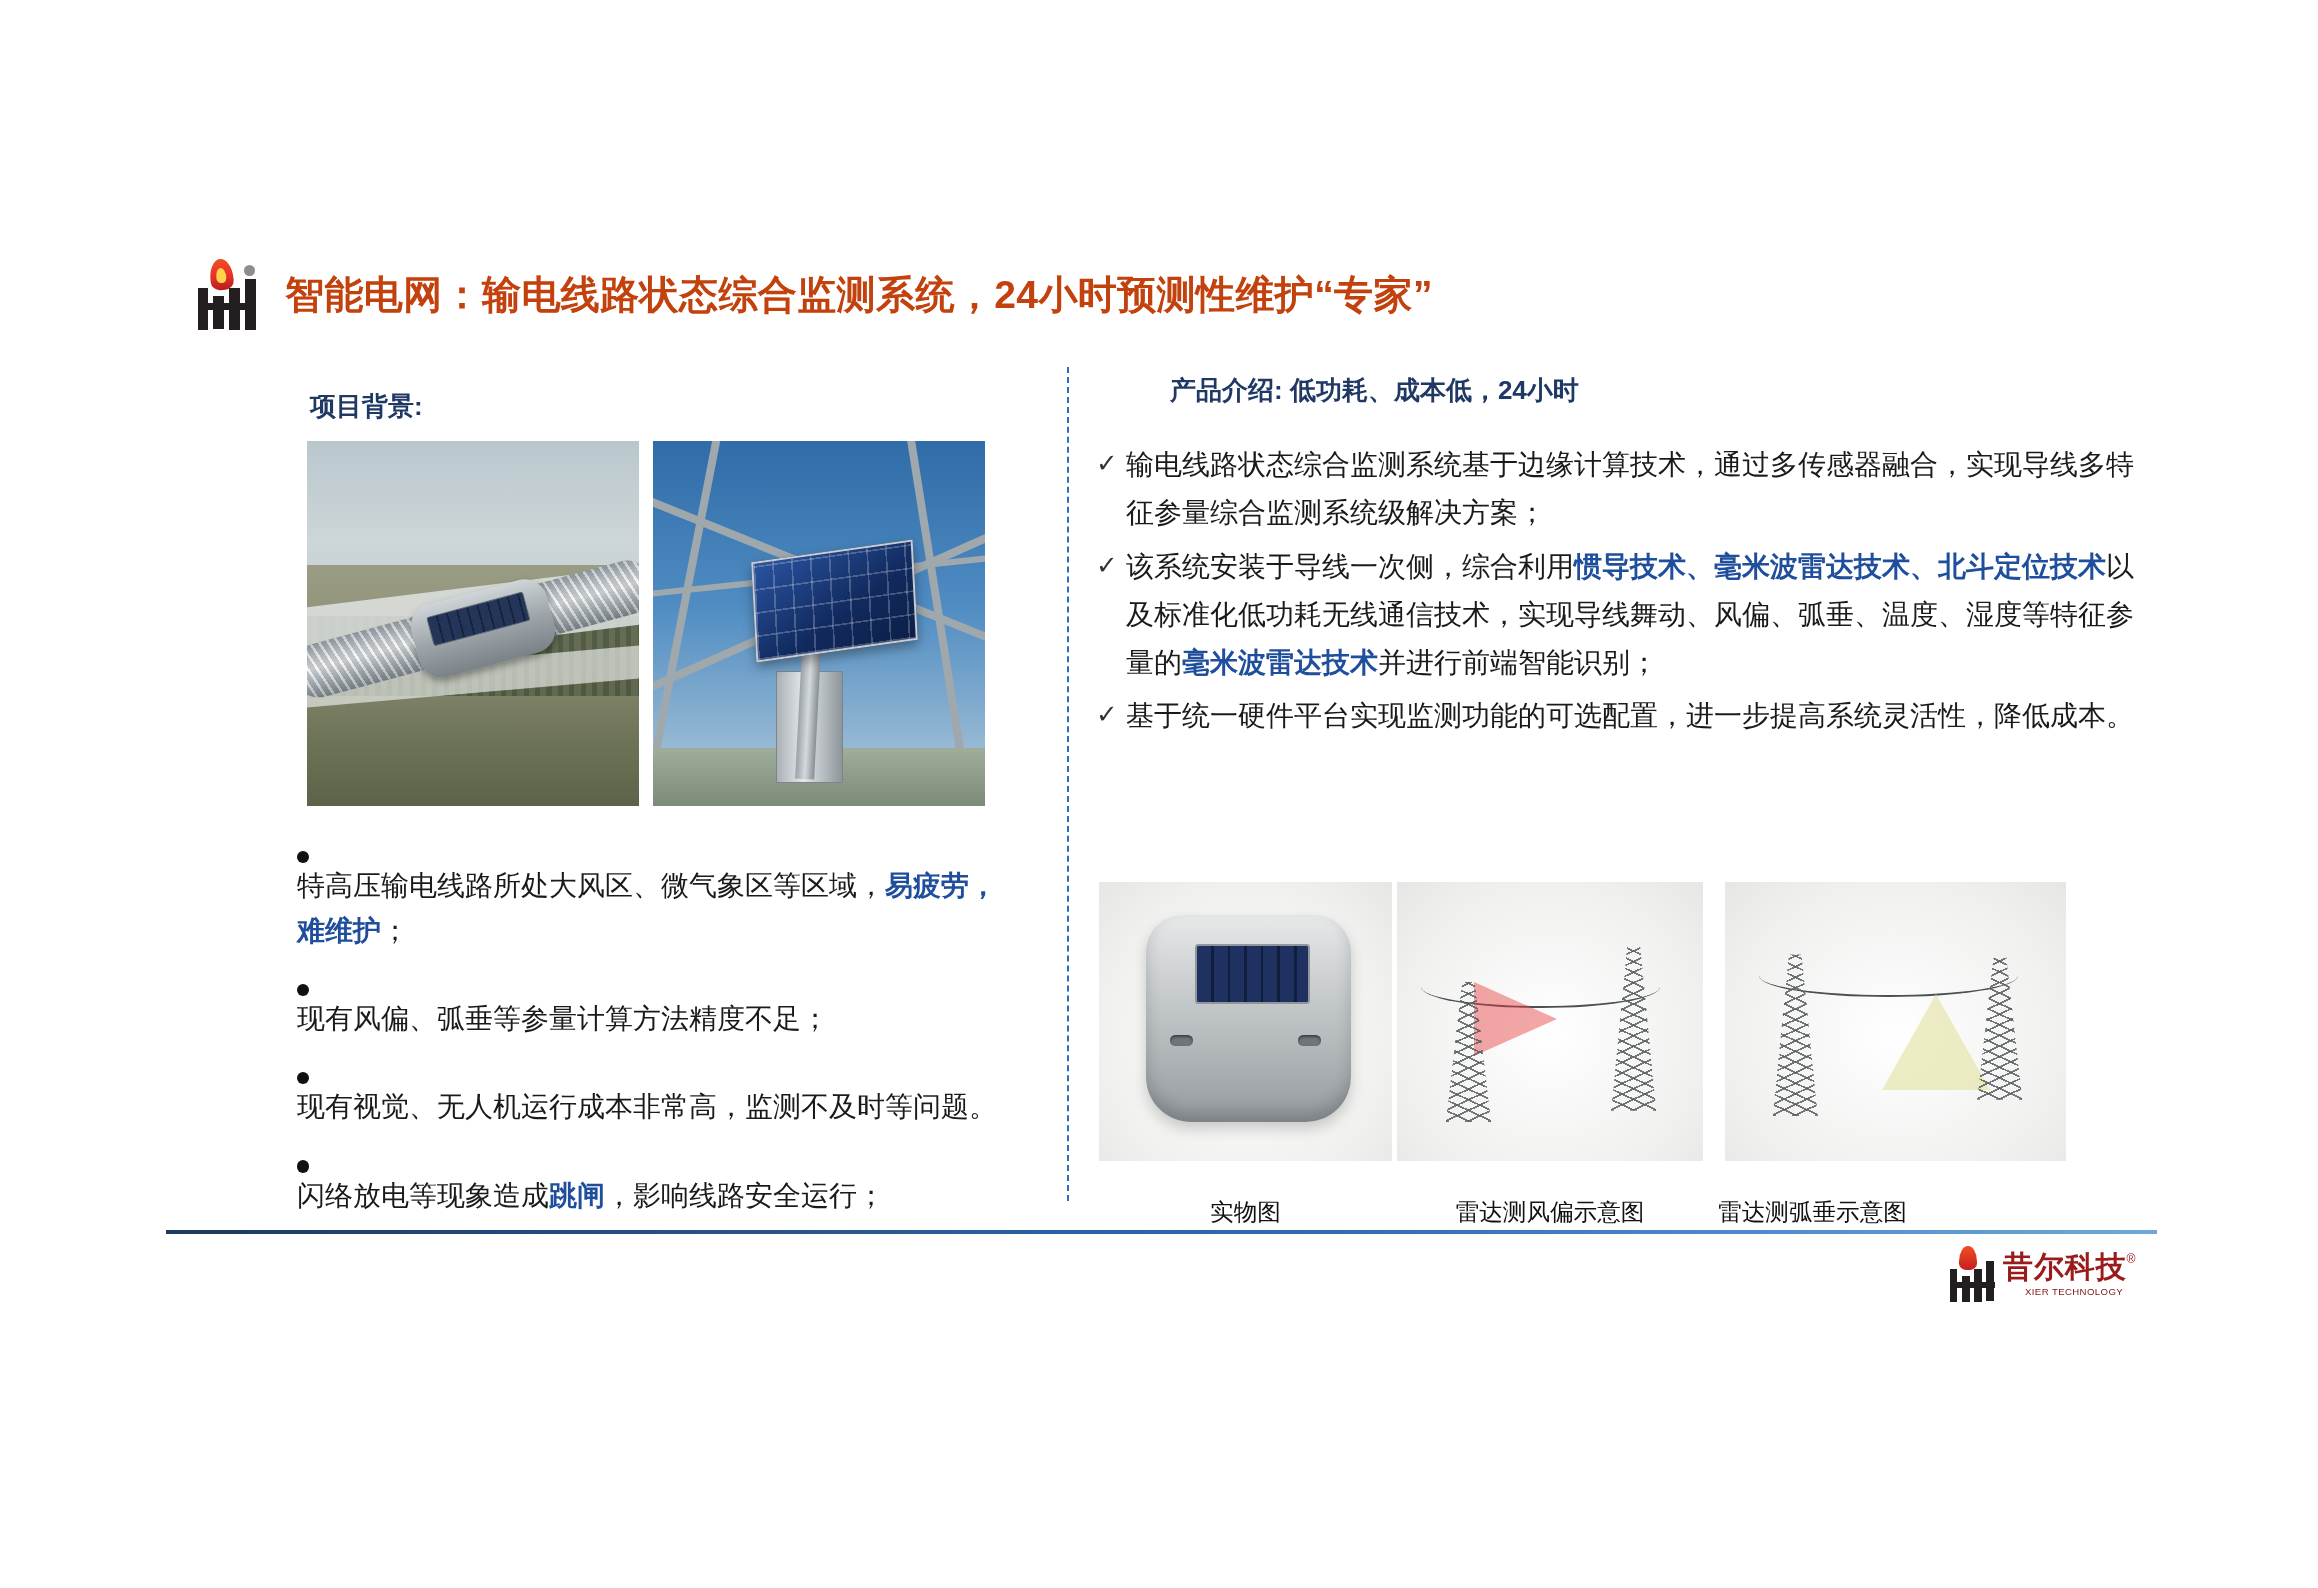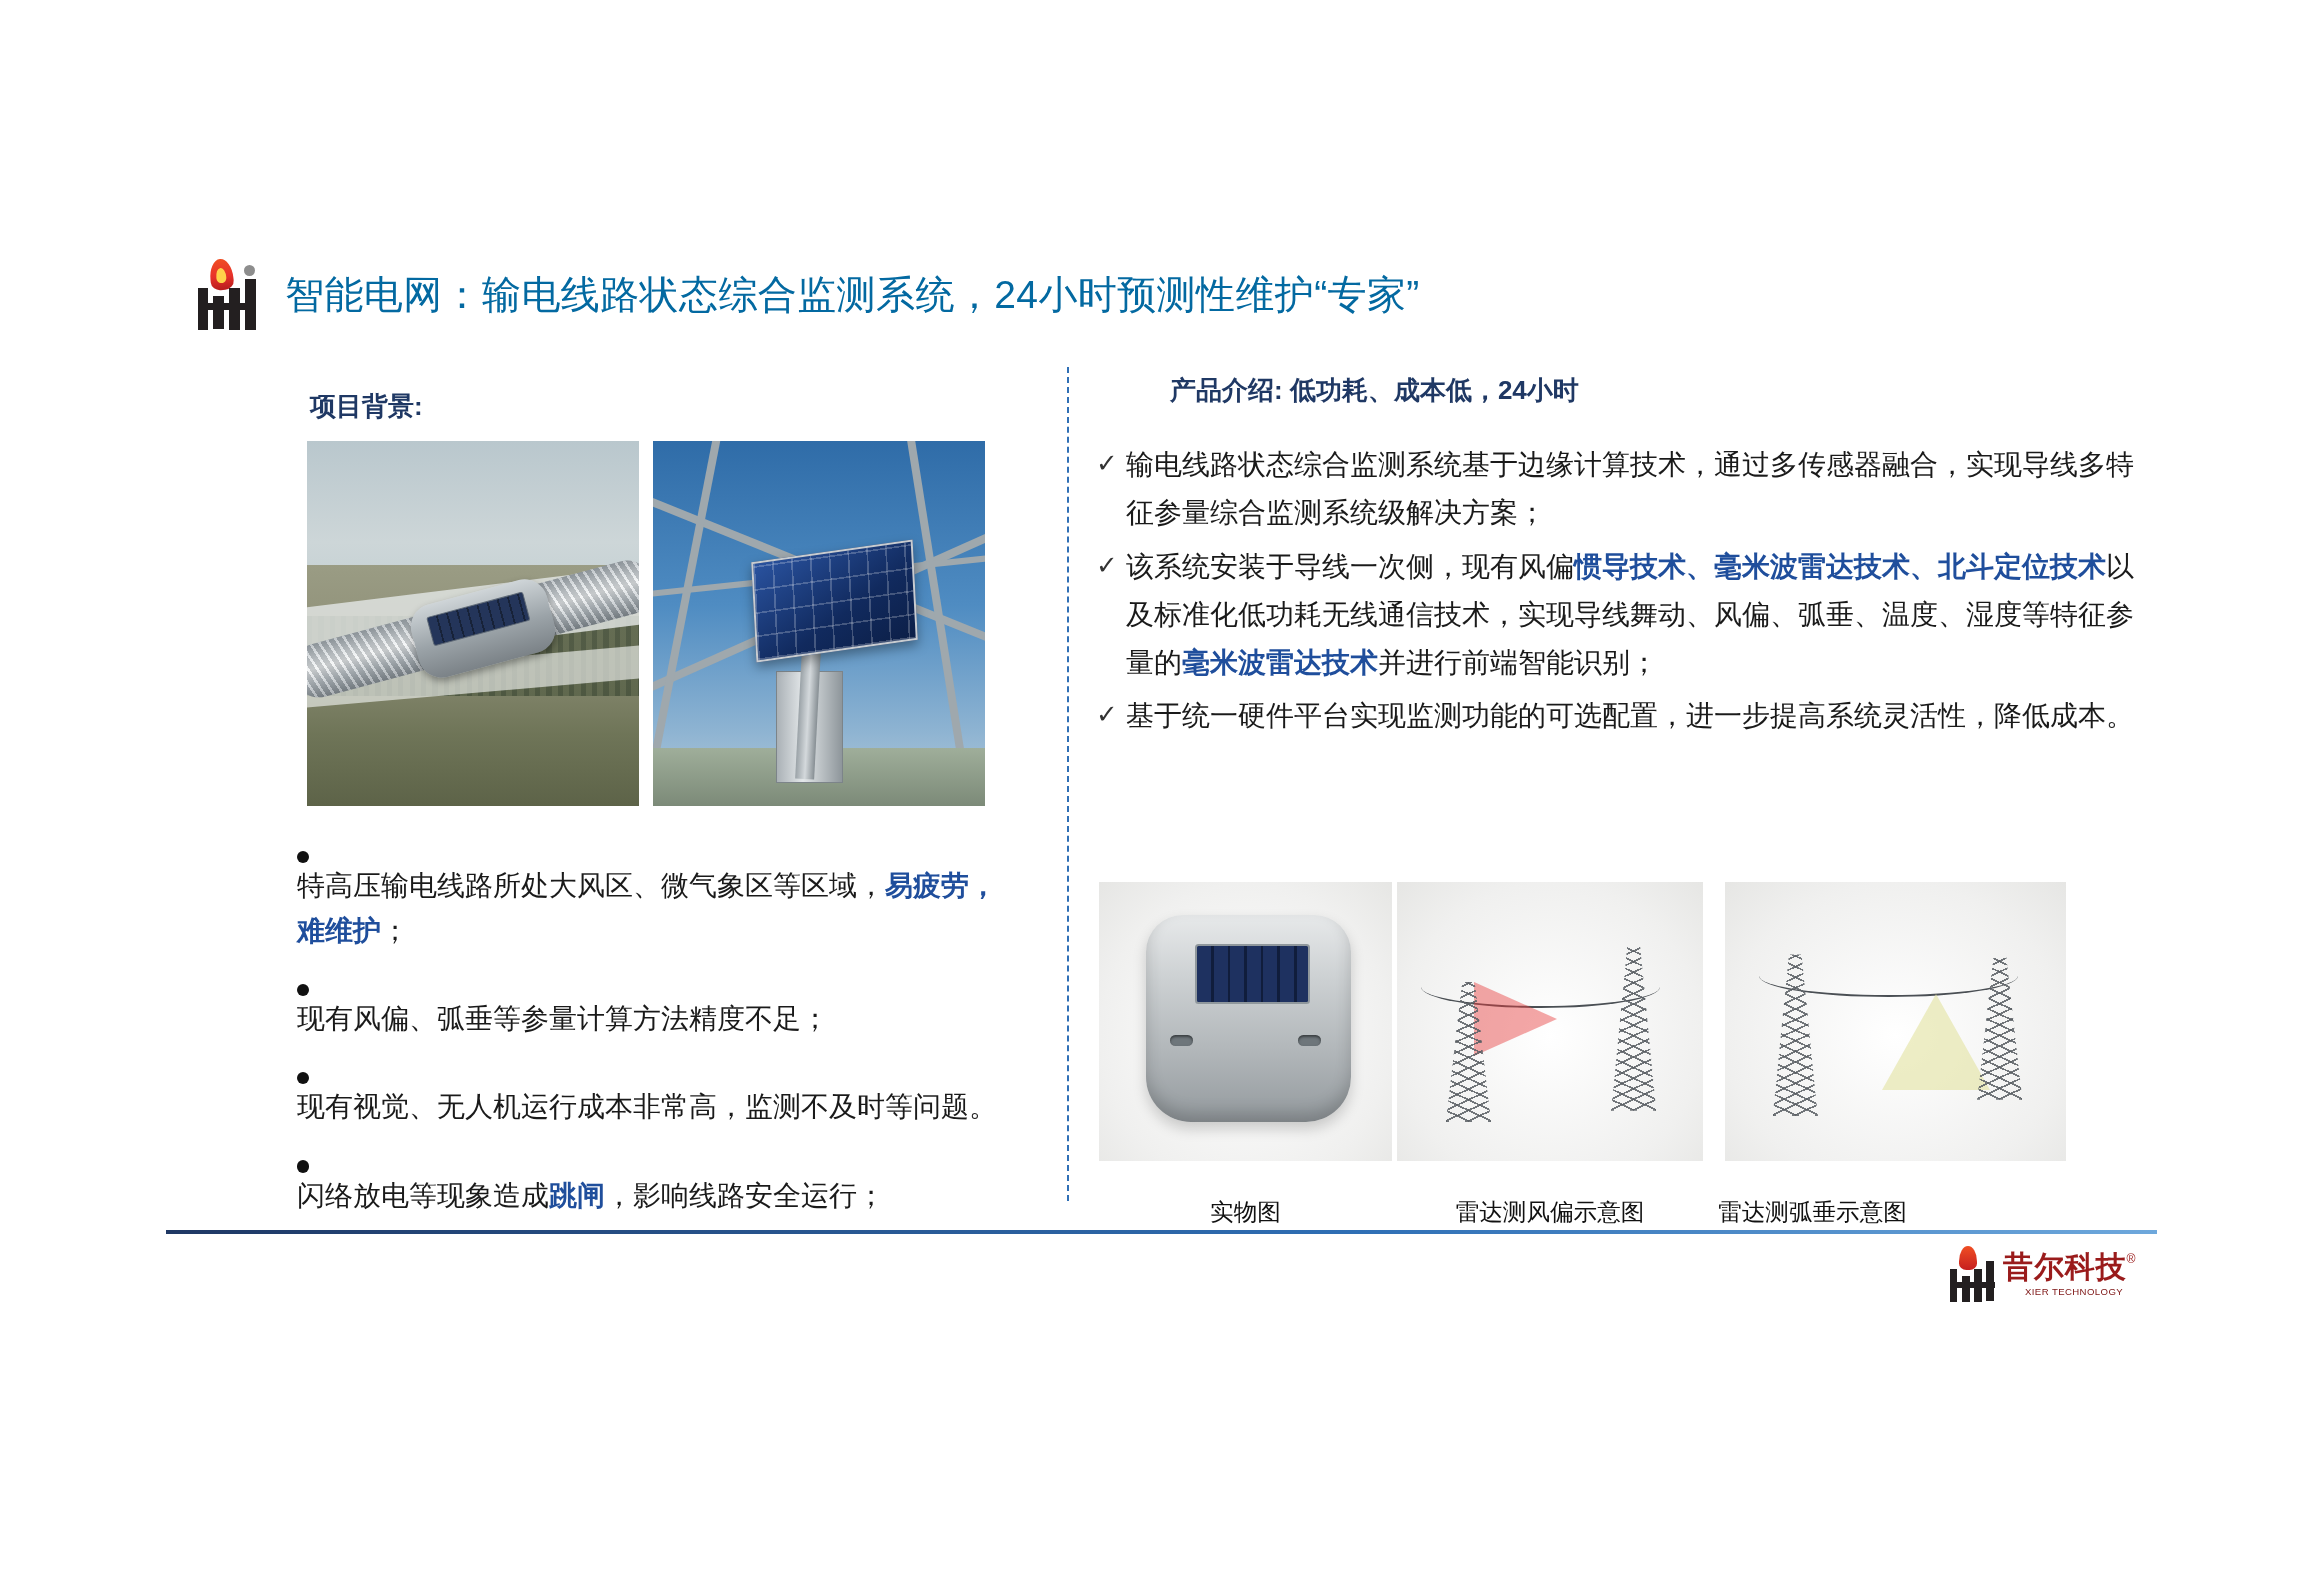--- a/index.html
+++ b/index.html
@@ -69,22 +69,22 @@
   .brand-mark .cross { left: 3.5px; top: 45px; width: 58px; height: 7.9px; }
   .brand-mark .dot {
     position: absolute;
     left: 50px; top: 7px;
     width: 11.4px; height: 11.4px;
     border-radius: 50%;
     background: #8d8d8d;
   }
   .slide-title {
     font-size: 39px;
-    font-weight: normal;
-    color: #0369a1;
+    font-weight: bold;
+    color: #c2410c;
     letter-spacing: 0.4px;
     white-space: nowrap;
   }
 
   
   .left-heading {
     position: absolute;
     left: 310px;
     top: 389px;
     font-size: 26px;
@@ -497,21 +497,21 @@
   <div class="right-list">
     <div class="rl-item">
       <div class="rl-check">✓</div>
       <div class="rl-text">
         <span>输电线路状态综合监测系统基于边缘计算技术，通过多传感器融合，实现导线多特征参量综合监测系统级解决方案；</span>
       </div>
     </div>
     <div class="rl-item">
       <div class="rl-check">✓</div>
       <div class="rl-text">
-        <span>该系统安装于导线一次侧，现有风偏</span><span class="hl">惯导技术、毫米波雷达技术、北斗定位技术</span><span>以及标准化低功耗无线通信技术，实现导线舞动、风偏、弧垂、温度、湿度等特征参量的</span><span class="hl">毫米波雷达技术</span><span>并进行前端智能识别；</span>
+        <span>该系统安装于导线一次侧，综合利用</span><span class="hl">惯导技术、毫米波雷达技术、北斗定位技术</span><span>以及标准化低功耗无线通信技术，实现导线舞动、风偏、弧垂、温度、湿度等特征参量的</span><span class="hl">毫米波雷达技术</span><span>并进行前端智能识别；</span>
       </div>
     </div>
     <div class="rl-item">
       <div class="rl-check">✓</div>
       <div class="rl-text">
         <span>基于统一硬件平台实现监测功能的可选配置，进一步提高系统灵活性，降低成本。</span>
       </div>
     </div>
   </div>
 

